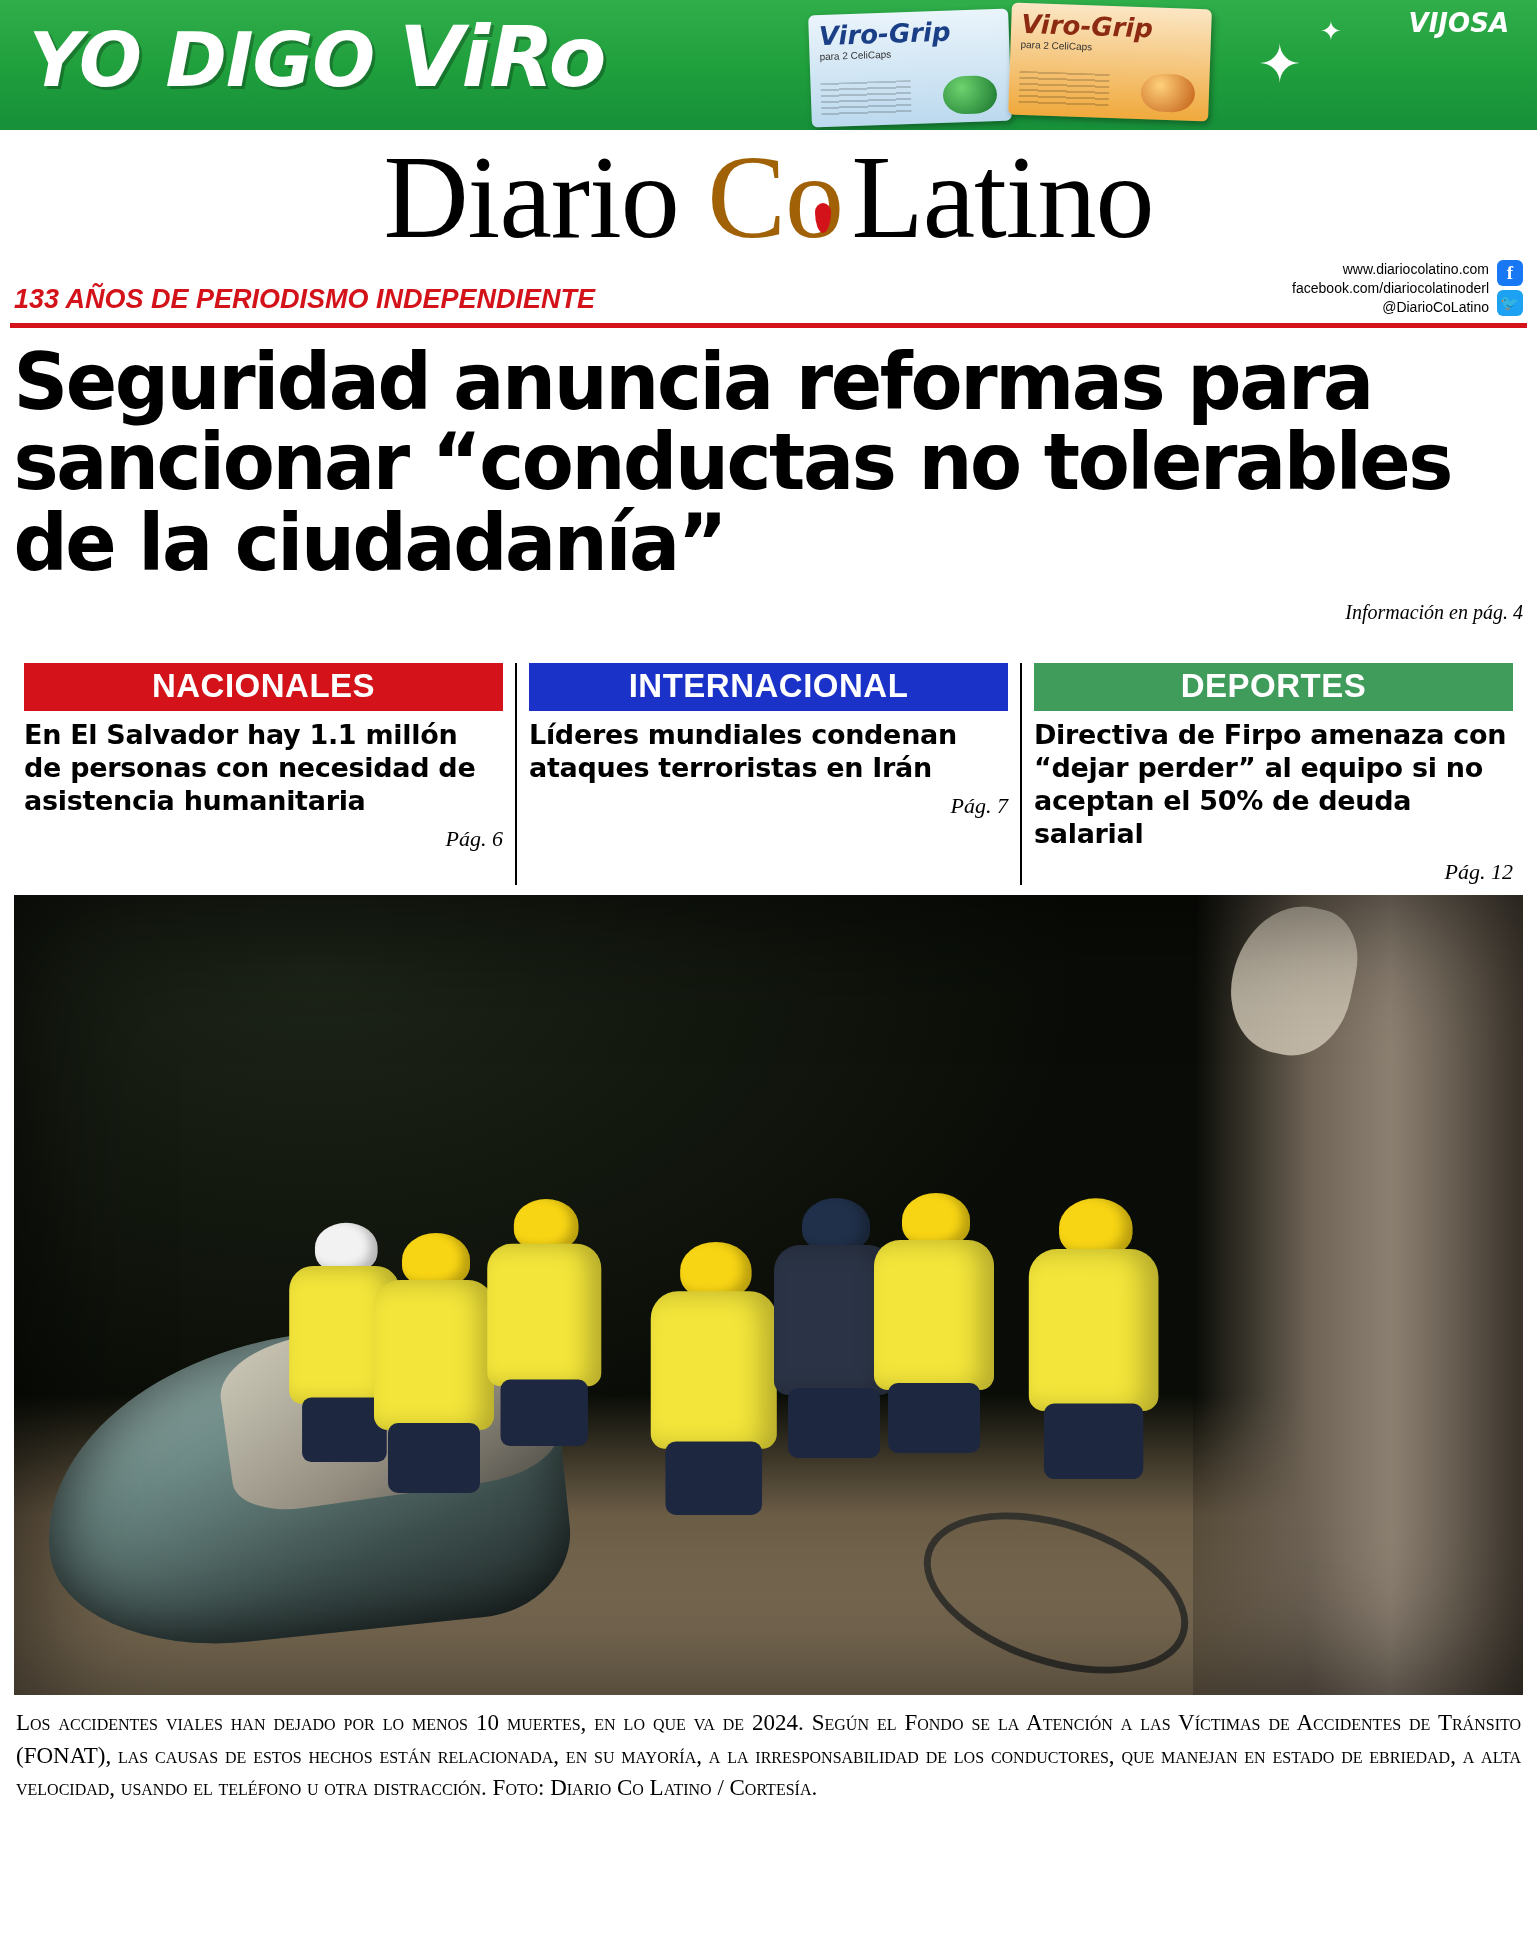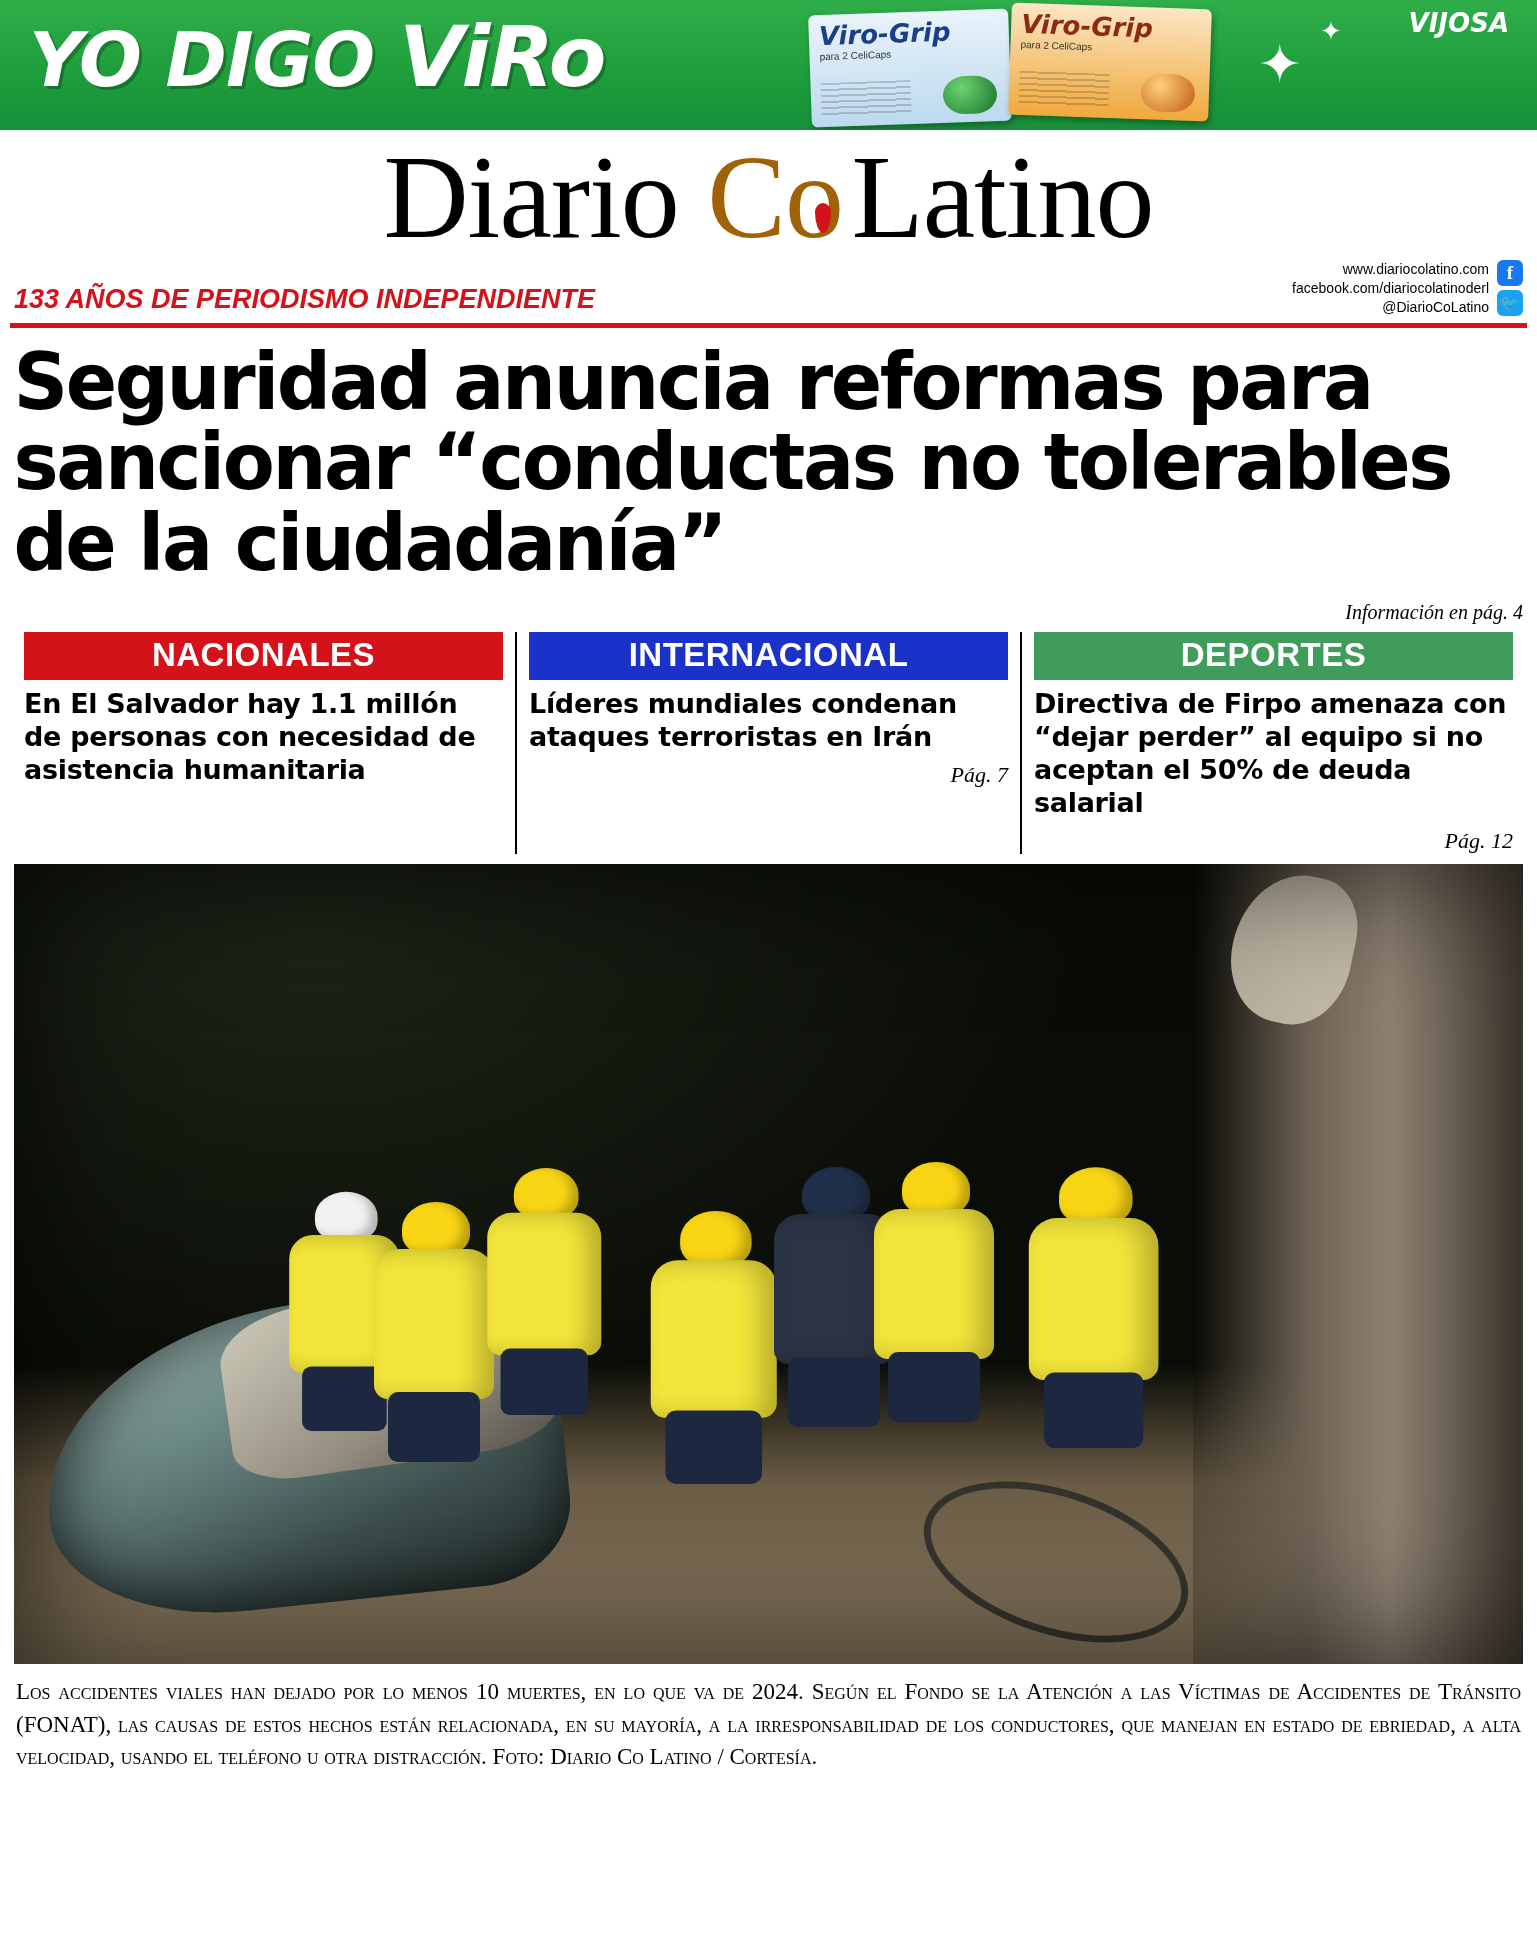--- a/index.html
+++ b/index.html
@@ -221,20 +221,21 @@
     font-size: 20px;
     padding: 18px 14px 8px 0;
   }
 
   
   .teasers {
     display: flex;
     padding: 0 12px;
     gap: 0;
     align-items: stretch;
+    margin-top: 31px;
   }
   .teaser {
     flex: 1 1 0;
     padding: 0 12px;
     position: relative;
   }
   .teaser + .teaser { border-left: 2px solid #000; }
   .teaser .tag {
     color: #fff;
     text-align: center;
@@ -447,20 +448,21 @@
 
   <div class="rule-red"></div>
 
   <div class="headline">Seguridad anuncia reformas para sancionar “conductas no tolerables de la ciudadanía”</div>
   <div class="info-pag">Información en pág. 4</div>
 
   <div class="teasers">
     <div class="teaser t1">
       <div class="tag nacionales">NACIONALES</div>
       <div class="tx">En El Salvador hay 1.1 millón de personas con necesidad de asistencia humanitaria</div>
+      <div class="pg">Pág. 6</div>
     </div>
     <div class="teaser t2">
       <div class="tag internacional">INTERNACIONAL</div>
       <div class="tx">Líderes mundiales condenan ataques terroristas en Irán</div>
       <div class="pg">Pág. 7</div>
     </div>
     <div class="teaser t3">
       <div class="tag deportes">DEPORTES</div>
       <div class="tx">Directiva de Firpo amenaza con “dejar perder” al equipo si no aceptan el 50% de deuda salarial</div>
       <div class="pg">Pág. 12</div>

